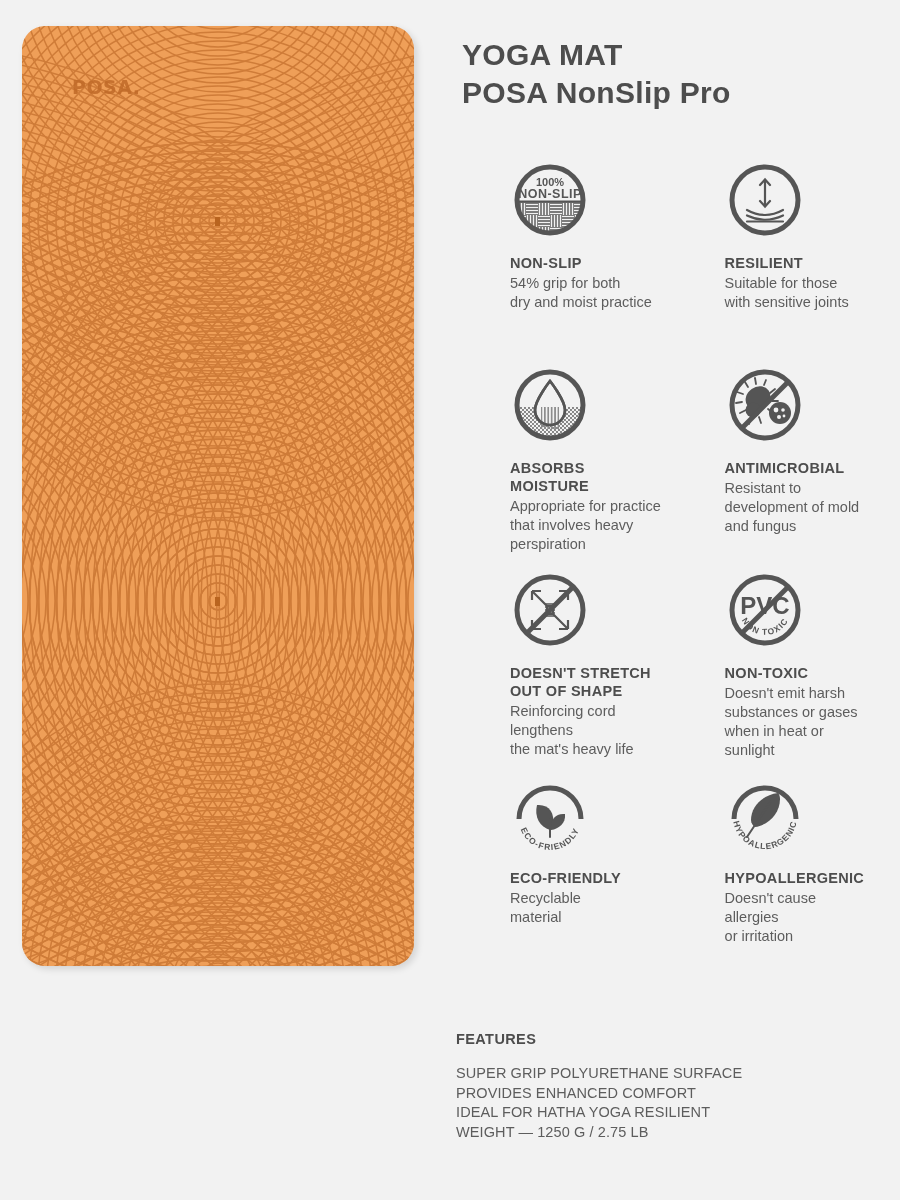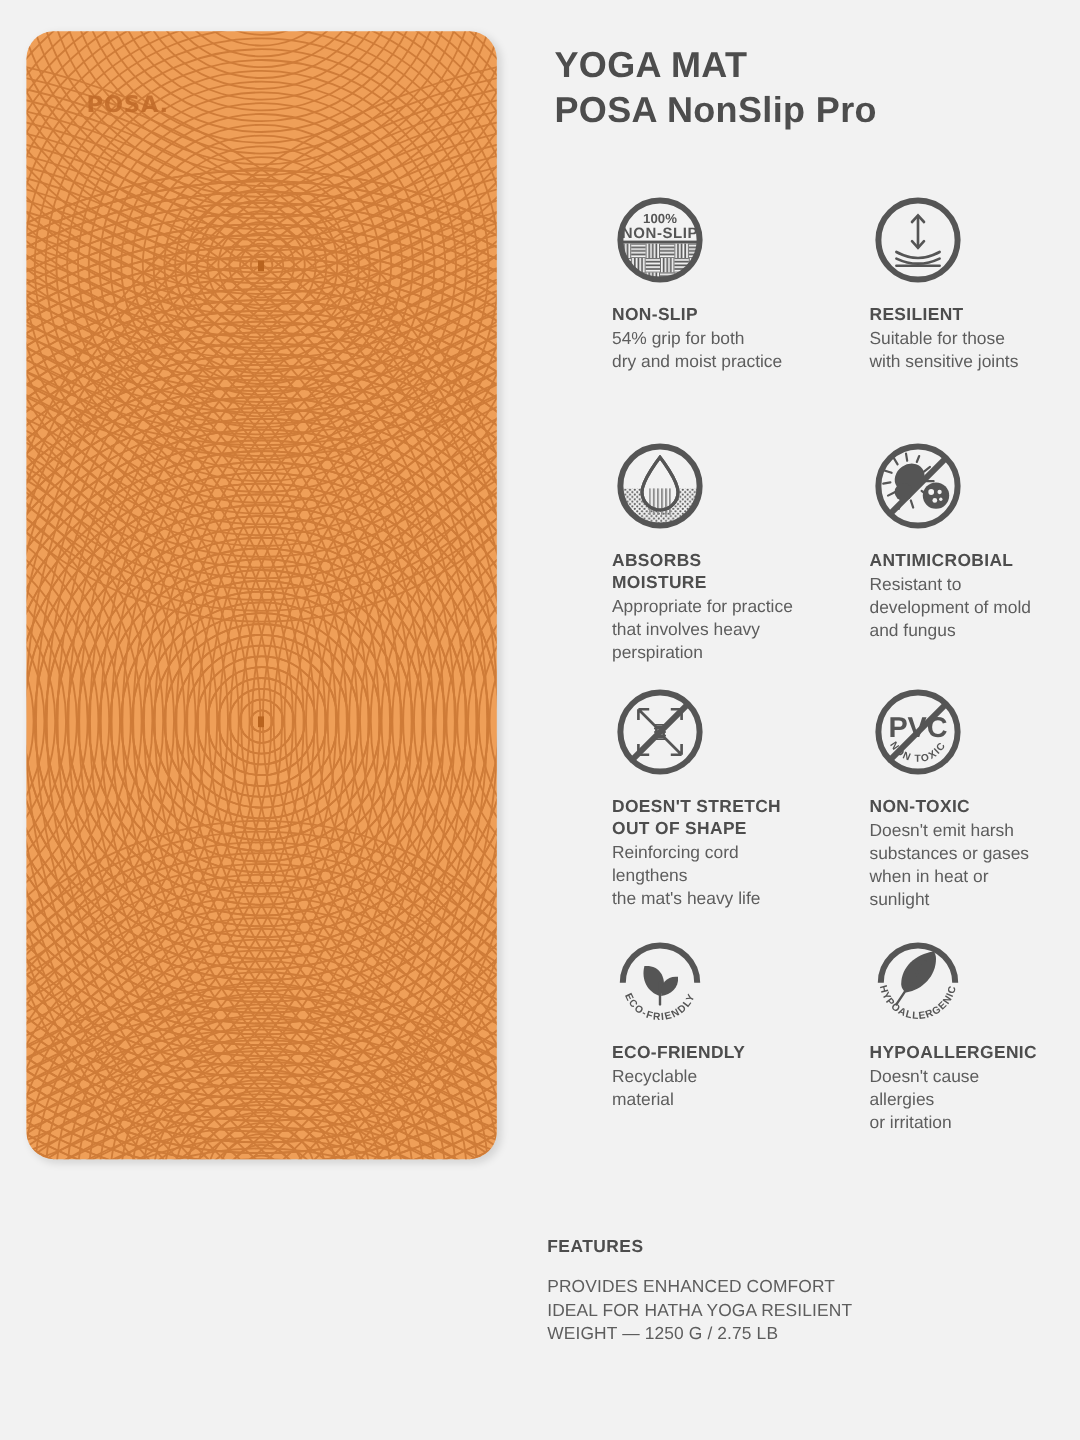--- a/index.html
+++ b/index.html
@@ -740,19 +740,20 @@
         <div class="feat-desc">Doesn't cause allergies
 or irritation</div>
       </div>
     </div>
 
   </div>
 
   <div id="features-block">
     <div id="features-heading">FEATURES</div>
     <div id="features-lines">
+        <div class="feature-line">SUPER GRIP POLYURETHANE SURFACE</div>
         <div class="feature-line">PROVIDES ENHANCED COMFORT</div>
         <div class="feature-line">IDEAL FOR HATHA YOGA RESILIENT</div>
         <div class="feature-line">WEIGHT — 1250 G / 2.75 LB</div>
       </div>
   </div>
 
 </div>
 
 </body></html>

